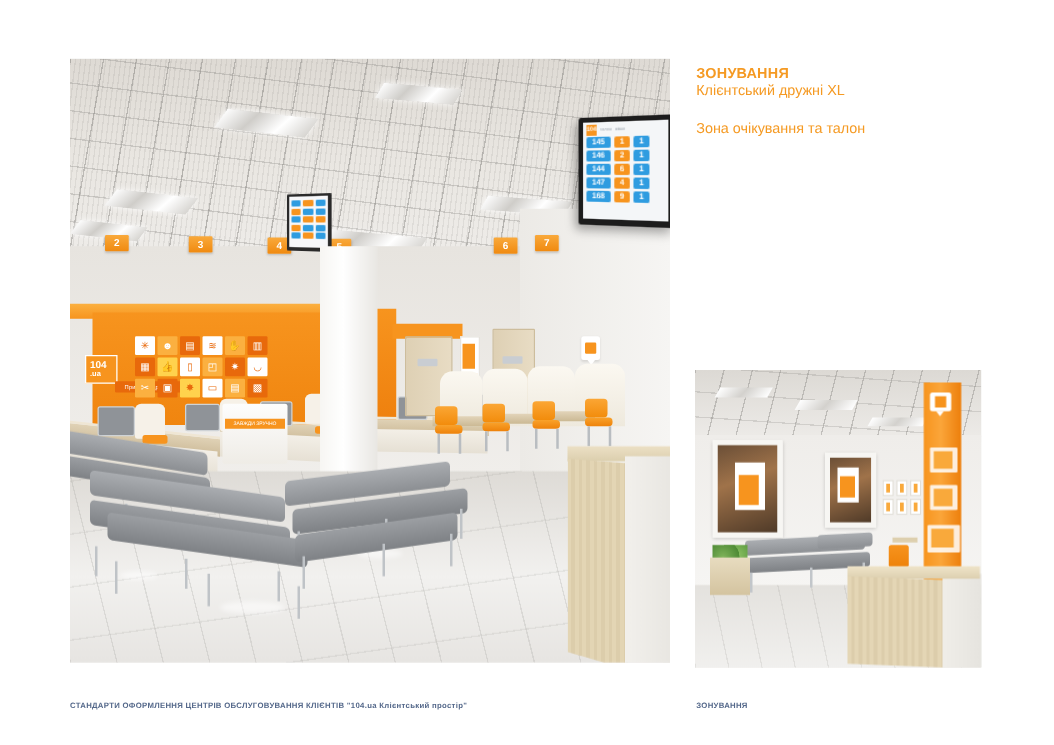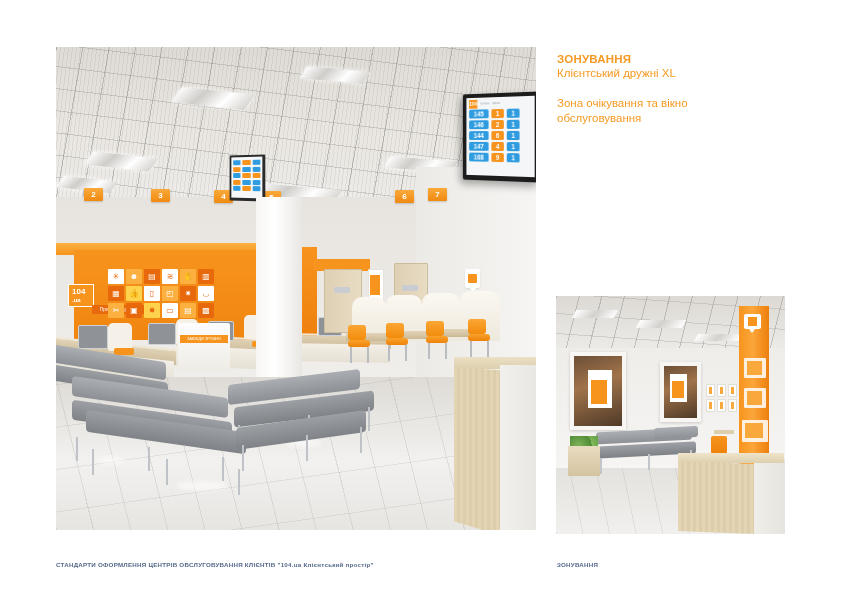--- a/index.html
+++ b/index.html
@@ -475,22 +475,21 @@
 
     <div class="part-top"></div>
     <div class="part-side"></div>
     <div class="part-face"></div>
   </div>
 
   <div class="textblock">
     <div class="t-title">ЗОНУВАННЯ</div>
     <div class="t-sub">Клієнтський дружні XL</div>
     <div class="t-gap"></div>
-    <div class="t-zone">Зона очікування та вікно</div>
-    <div class="t-zone">обслуговування</div>
+    <div class="t-zone">Зона очікування та талон</div>
   </div>
 
   <div class="inset">
     <div class="i-ceiling">
       <div class="i-ceilgrid"></div>
       <div class="i-lamp il1"></div>
       <div class="i-lamp il2"></div>
       <div class="i-lamp il3"></div>
     </div>
     <div class="i-wall"></div>

